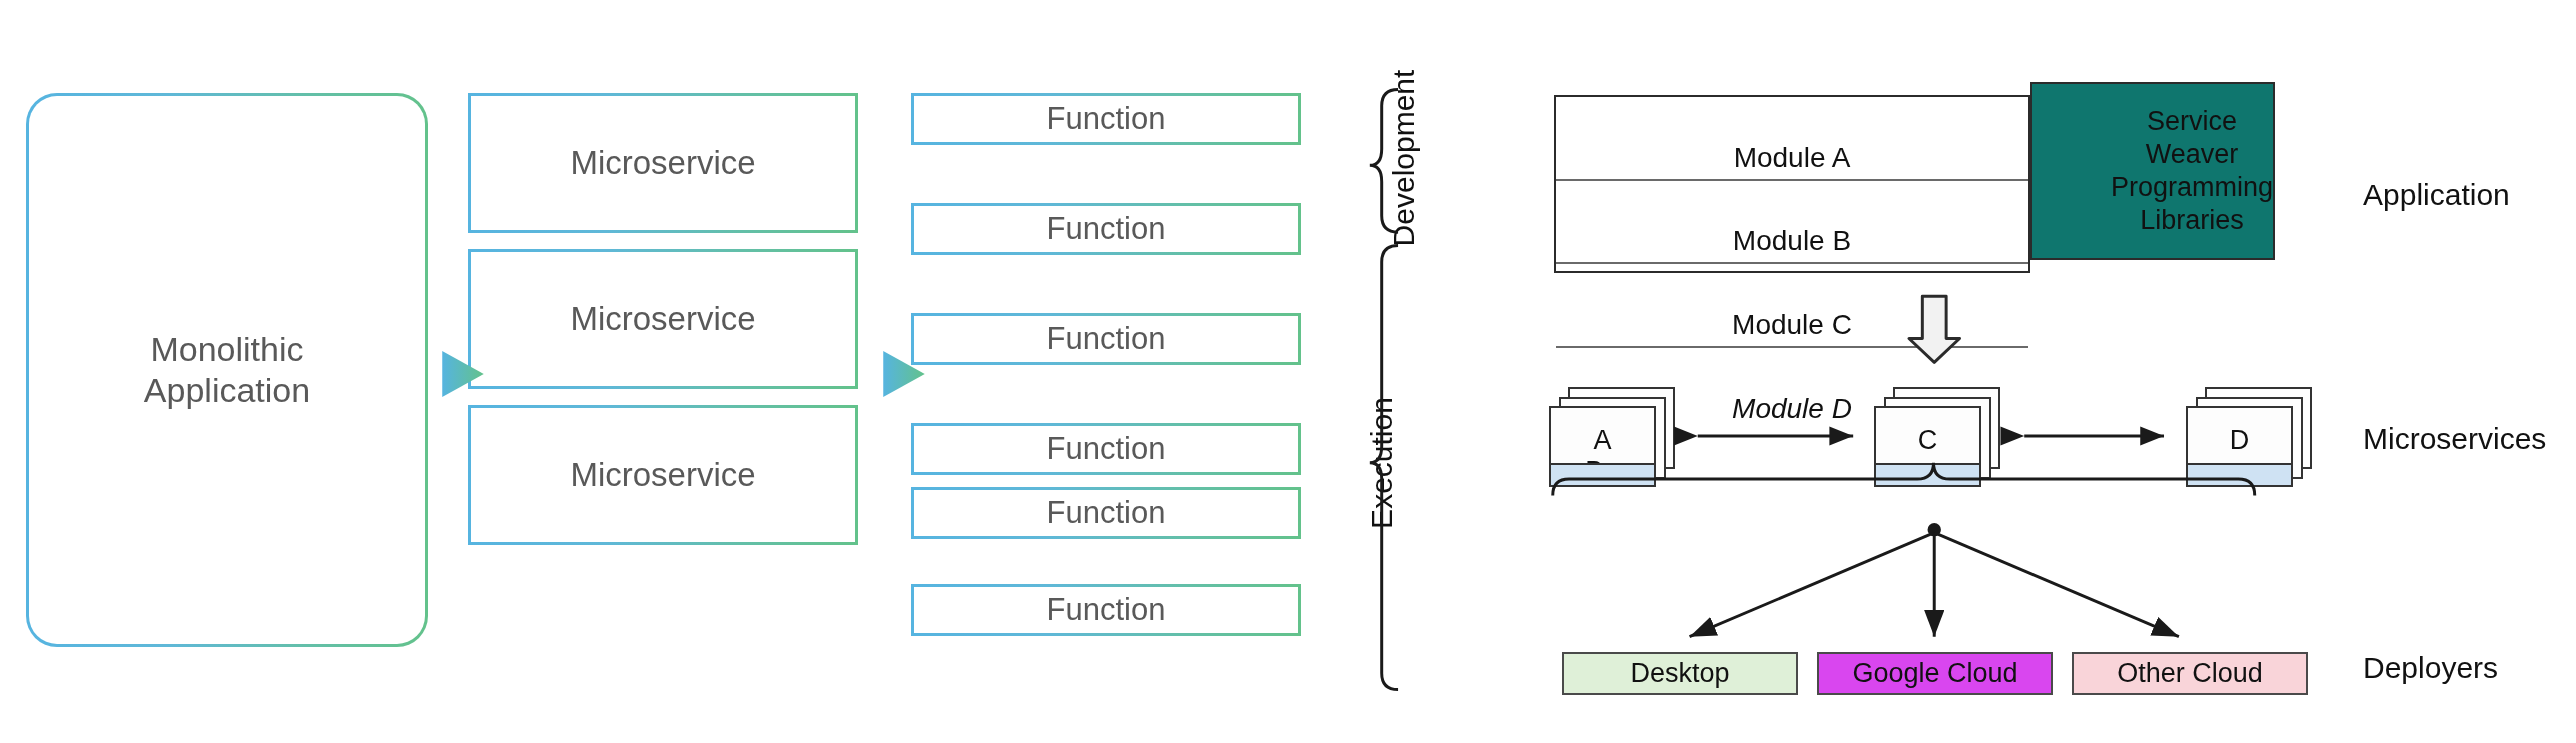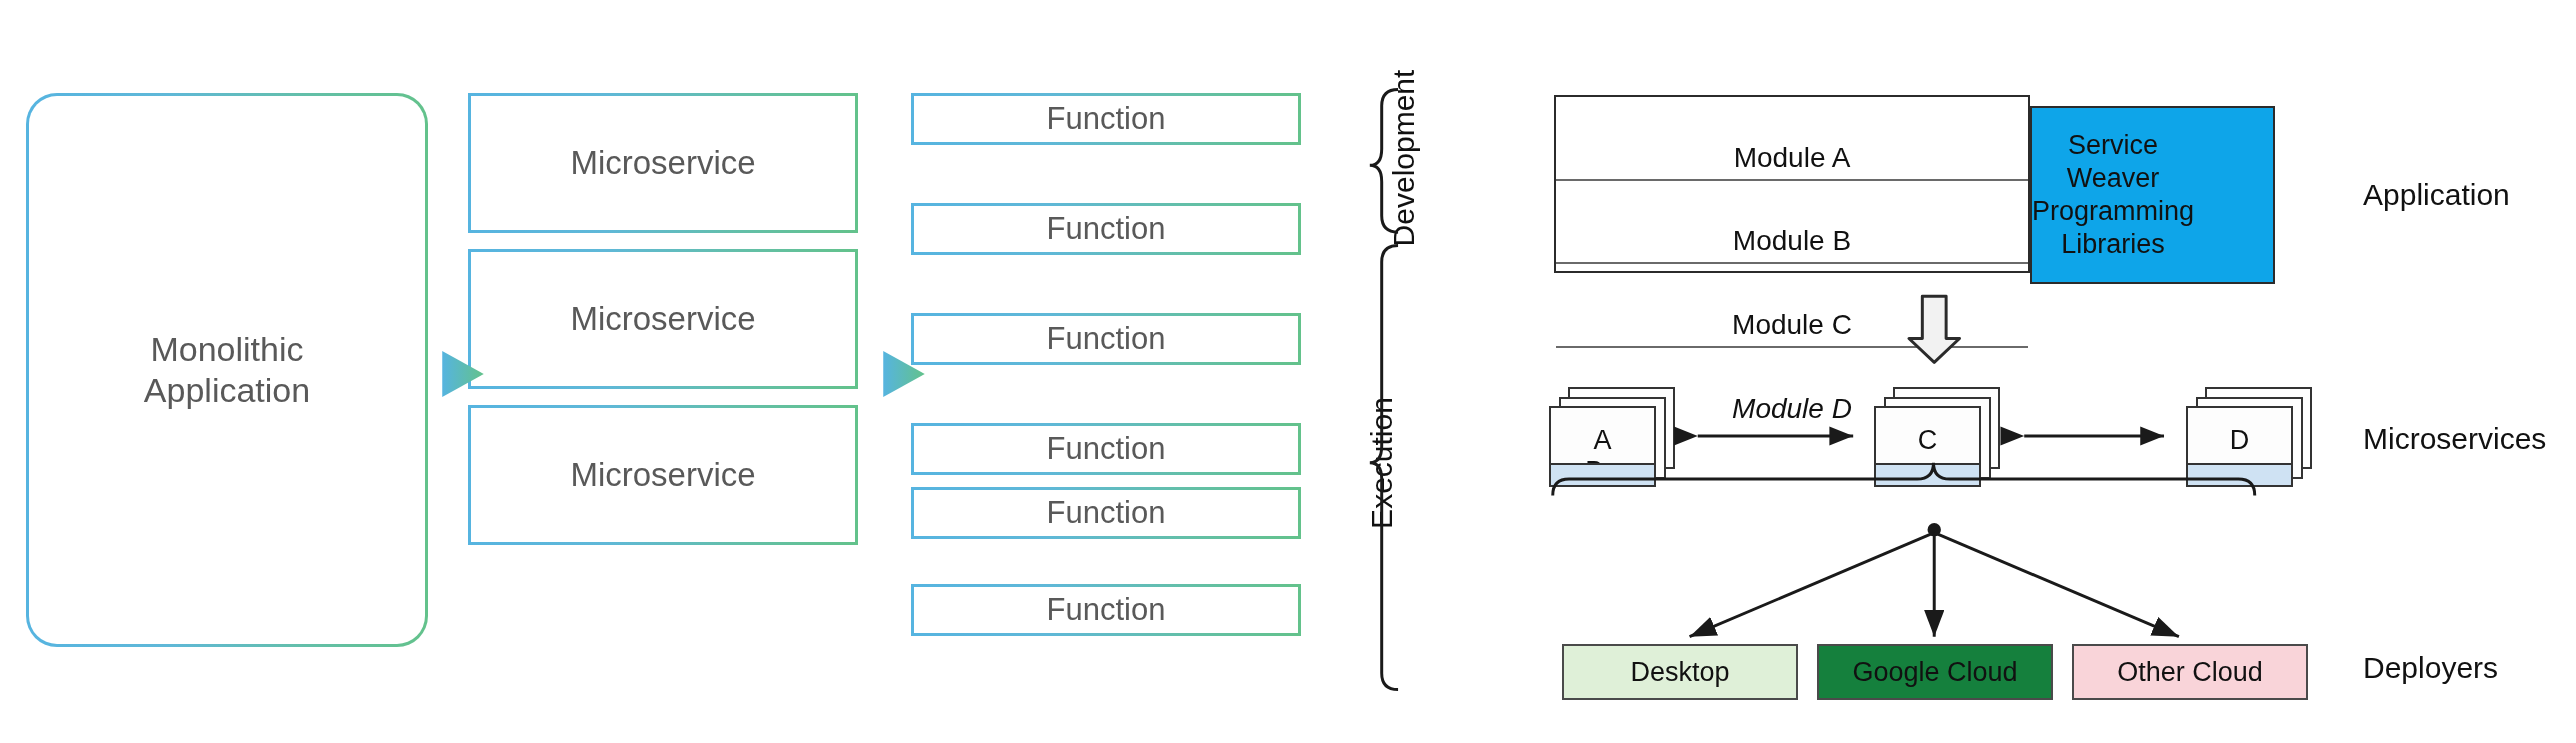--- a/index.html
+++ b/index.html
@@ -36,42 +36,42 @@
   #lbl-exe{left:1316px;top:446px;transform:rotate(-90deg);}
 
   
   #modtable{position:absolute;left:1554px;top:95px;width:476px;height:178px;
             border:2.2px solid #2b2b2b;box-sizing:border-box;background:#fff;}
   .modrow{height:calc(25% );box-sizing:border-box;display:flex;align-items:center;
           justify-content:center;font-size:28px;color:#111;
           border-bottom:2.2px solid #6a6a6a;background:#fff;margin-top:40px;}
   .modrow:last-child{border-bottom:none;font-style:italic;}
 
-  #swbox{position:absolute;left:2030px;top:106px;width:245px;height:178px;
+  #swbox{position:absolute;left:2030px;top:82px;width:245px;height:178px;
          border:2.2px solid #2b2b2b;box-sizing:border-box;
-         background:#0ea5e9;display:flex;align-items:center;justify-content:flex-start;
+         background:#0f766e;display:flex;align-items:center;justify-content:flex-end;
          text-align:center;font-size:27px;color:#111;line-height:1.22;}
 
   .stack{position:absolute;width:126px;height:100px;}
   .card{position:absolute;box-sizing:border-box;border:2.2px solid #333;background:#fdfdfd;}
   .card.back2{left:19.3px;top:0px;width:107px;height:82px;}
   .card.back1{left:9.7px;top:9.7px;width:107px;height:82px;}
   .card.front{left:0px;top:19.3px;width:107px;height:81px;
               display:flex;align-items:flex-start;justify-content:center;}
   .cardfoot{position:absolute;left:0;bottom:0;width:100%;height:22px;
             background:#cfe2f3;border-top:2.2px solid #333;box-sizing:border-box;}
   .cardlabel{position:absolute;top:16.4px;width:100%;text-align:center;
              font-size:27px;color:#111;letter-spacing:16.4px;text-indent:16.4px;}
   #stackAB{left:1549px;top:387px;}
   #stackC{left:1874px;top:387px;}
   #stackD{left:2186px;top:387px;}
 
-  .deploy{position:absolute;height:56px;box-sizing:border-box;border:2.2px solid #4a4a4a;
+  .deploy{position:absolute;height:43px;box-sizing:border-box;border:2.2px solid #4a4a4a;
           display:flex;align-items:center;justify-content:center;
-          font-size:27px;color:#111;}
+          font-size:27px;color:#111;margin-top:8px;}
   #dep-desktop{left:1562px;top:644px;width:236px;background:#dff0d8;}
   #dep-gcloud{left:1817px;top:644px;width:236px;background:#8cc878;}
   #dep-other{left:2072px;top:644px;width:236px;background:#f9d4d9;}
 
   .rlabel{position:absolute;font-size:30px;color:#111;white-space:nowrap;}
   #rl-app{left:2363px;top:178px;}
   #rl-ms{left:2363px;top:422px;}
   #rl-dep{left:2363px;top:651px;}
 
   svg.overlay{position:absolute;left:0;top:0;width:2576px;height:744px;
@@ -191,21 +191,21 @@
     <div class="card back1"></div>
     <div class="card front">
       <div class="cardlabel">D</div>
       <div class="cardfoot"></div>
     </div>
   </div>
 
   <div class="deploy" id="dep-desktop" style="background: rgb(223, 240, 216);">
     <span>Desktop</span>
   </div>
-  <div class="deploy" id="dep-gcloud" style="background: #15803d;">
+  <div class="deploy" id="dep-gcloud" style="background: #d946ef;">
     <span>Google Cloud</span>
   </div>
   <div class="deploy" id="dep-other" style="background: rgb(249, 212, 217);">
     <span>Other Cloud</span>
   </div>
 
   <div class="rlabel" id="rl-app">Application</div>
   <div class="rlabel" id="rl-ms">Microservices</div>
   <div class="rlabel" id="rl-dep">Deployers</div>
 

